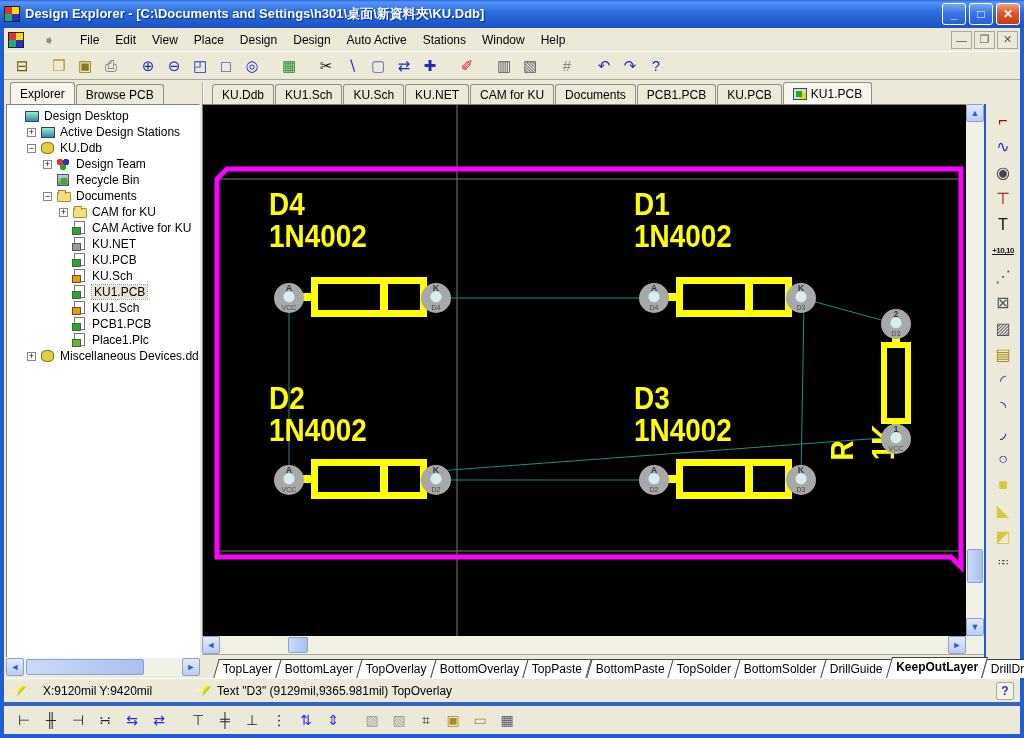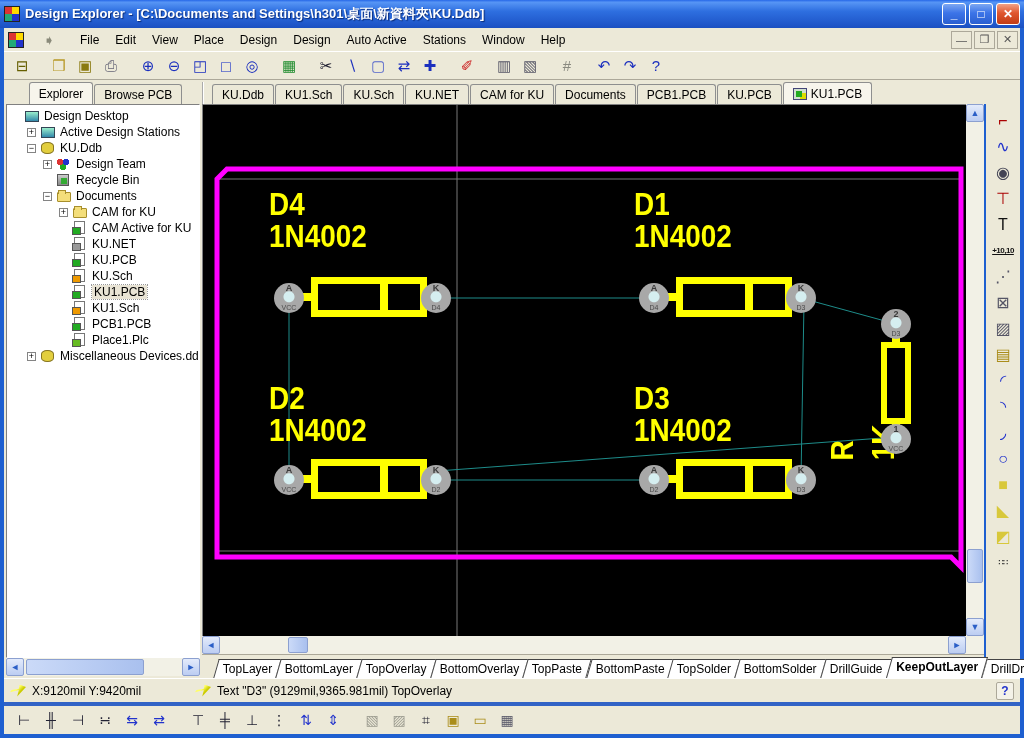--- a/index.html
+++ b/index.html
@@ -33,21 +33,21 @@
   .mdibtn { width:21px; height:18px; margin-left:2px; border:1px solid #ACA899; background:#ECE9D8;
     display:flex; align-items:center; justify-content:center; font-size:11px; color:#555; }
   
   #toolbar-top { height:28px; display:flex; align-items:center; padding:0 6px; gap:2px;
     background:#ECE9D8; border-bottom:1px solid #ACA899; }
   .tbtn { width:24px; height:24px; display:flex; align-items:center; justify-content:center;
     font-size:15px; color:#333; }
   .tsep { width:9px; height:24px; }
   
   #tabstrip { height:24px; display:flex; align-items:flex-end; background:#ECE9D8; }
-  #paneltabs { width:198px; display:flex; align-items:flex-end; padding-left:6px;justify-content:center; }
+  #paneltabs { width:198px; display:flex; align-items:flex-end; padding-left:6px; }
   #doctabs { flex:1; display:flex; align-items:flex-end; padding-left:8px; border-left:2px groove #fff; }
   .tab { height:20px; padding:2px 9px; border:1px solid #8E8F8F; border-bottom:none;
     border-radius:3px 3px 0 0; background:#ECE9D8; margin-right:1px; white-space:nowrap;
     display:flex; align-items:center; gap:4px; font-size:12px; }
   .tab.active { height:22px; background:#F7F5EC; font-weight:normal; position:relative; z-index:2; }
   .tabico { width:14px; height:12px; background:#cfe0cf; border:1px solid #447; position:relative; }
   .tabico::after{content:"";position:absolute;left:2px;top:2px;width:6px;height:6px;background:#2a2;box-shadow:4px 2px 0 #dd0;}
   
   #main { display:flex; height:574px; }
   #leftpanel { width:198px; background:#ECE9D8; padding:0 2px 2px 2px; display:flex; flex-direction:column; }
@@ -581,21 +581,21 @@
         <span class="tbtn">
           <span style="color: rgb(216, 200, 58);">◩</span>
         </span>
         <span class="tbtn">
           <span class="small-glyph" style="color: rgb(51, 51, 51);">∷∷</span>
         </span>
       </div>
   </div>
 
   <div id="statusbar">
-      <span class="stat-sec" style="width: 185px;">
+      <span class="stat-sec" style="width: 185px; gap: 11px;">
         <span class="flagico"></span>
         <span>X:9120mil Y:9420mil</span>
       </span>
       <span class="stat-sec" style="width: 385px;">
         <span class="flagico"></span>
         <span>Text "D3" (9129mil,9365.981mil)  TopOverlay</span>
       </span>
       <span id="helpbtn">?</span>
     </div>
 

